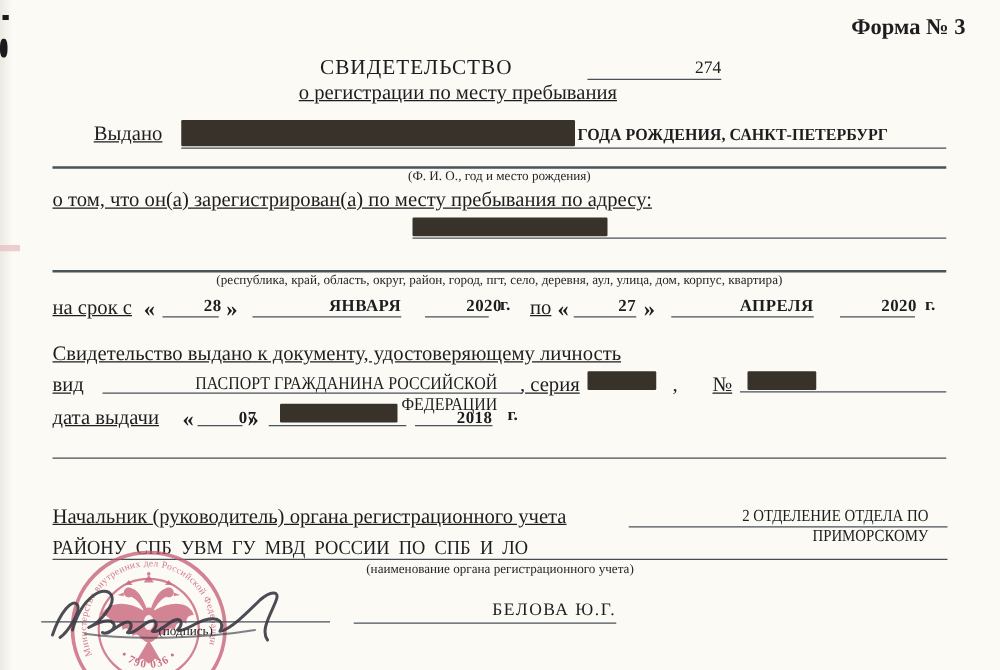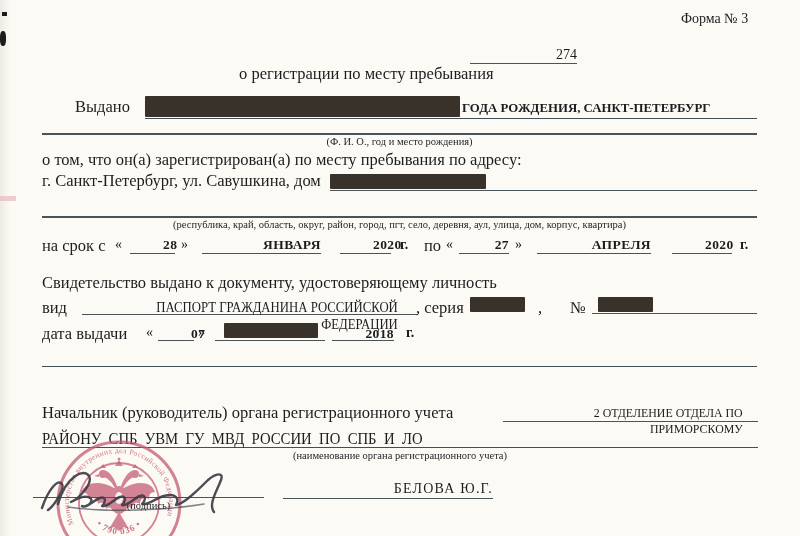--- a/index.html
+++ b/index.html
@@ -3,21 +3,21 @@
 <meta charset="utf-8">
 <style>
   html,body{margin:0;padding:0;background:#e9e7e2;}
   .page{
     position:relative;width:800px;height:536px;overflow:hidden;
     background:linear-gradient(90deg,#edeae3 0px,#fbfaf5 10px,#fbfaf5 100%);
     font-family:"Liberation Serif","DejaVu Serif",serif;
     color:#1d1d20;
   }
   .abs{position:absolute;white-space:nowrap;}
-  .fs15{font-size:14px;} .fs16{font-size:16.5px;} .fs14{font-size:14px;}
+  .fs15{font-size:18px;font-weight:bold;} .fs16{font-size:16.5px;text-decoration:underline;} .fs14{font-size:14px;}
   .bold{font-weight:bold;}
   .cell{position:absolute;text-align:right;border-bottom:1px solid #4a525a;}
   .cell .v{display:inline-block;font-weight:bold;font-size:13.5px;padding-top:3px;letter-spacing:.4px;margin-left:33px;}
   .uline{position:absolute;border-bottom:1px solid #4a525a;}
   .uline2{position:absolute;border-bottom:1.5px solid #454d55;}
   .rule{position:absolute;height:1.5px;background:#4a525a;}
   .caption{position:absolute;font-size:10.5px;text-align:center;color:#26262a;white-space:nowrap;}
   .redact{position:absolute;background:#39322a;border-radius:1px;}
   .cond{display:inline-block;transform:scaleX(.88);transform-origin:center center;}
   .condL{display:inline-block;transform:scaleX(.9);transform-origin:left center;}
@@ -28,34 +28,34 @@
 </head>
 <body>
 
 <div class="page">
 
   <div class="speck" style="left:2px;top:12px;width:5px;height:4px;"></div>
   <div class="speck" style="left:0;top:31px;width:6px;height:15px;border-radius:40%;"></div>
   <div class="abs" style="left:0;top:196px;width:16px;height:5px;background:#e8b9c0;opacity:.7;"></div>
 
   <div class="abs fs15" style="left:681px;top:11px;">Форма № 3</div>
+  <div class="abs" style="left:256px;top:44px;font-size:17px;letter-spacing:.8px;">СВИДЕТЕЛЬСТВО</div>
   <div class="cell" style="left:470px;top:45px;width:107px;height:18px;">
     <span style="font-size:14px;">274</span>
   </div>
   <div class="abs fs16" style="left:239px;top:64px;">о регистрации по месту пребывания</div>
 
   <div class="abs fs16" style="left:75px;top:97px;">Выдано</div>
   <div class="uline2" style="left:145px;top:95px;width:612px;height:23px;"></div>
   <div class="redact" style="left:145px;top:96px;width:315px;height:21px;"></div>
   <div class="abs bold" style="left:462px;top:100px;font-size:13.5px;text-align:right;"><span class="condL" style="transform:scaleX(.95);">ГОДА РОЖДЕНИЯ, САНКТ-ПЕТЕРБУРГ</span></div>
   <div class="rule" style="left:42px;top:133px;width:715px;"></div>
   <div class="caption" style="left:42px;top:136px;width:715px;">(Ф. И. О., год и место рождения)</div>
 
   <div class="abs fs16" style="left:42px;top:150px;">о том, что он(а) зарегистрирован(а) по месту пребывания по адресу:</div>
-  <div class="abs fs16" style="left:42px;top:171px;">г. Санкт-Петербург, ул. Савушкина, дом</div>
   <div class="uline" style="left:330px;top:173px;width:427px;height:17px;"></div>
   <div class="redact" style="left:330px;top:174px;width:156px;height:15px;"></div>
   <div class="rule" style="left:42px;top:216px;width:715px;"></div>
   <div class="caption" style="left:42px;top:219px;width:715px;">(республика, край, область, округ, район, город, пгт, село, деревня, аул, улица, дом, корпус, квартира)</div>
 
   <div>
     <div class="abs fs16" style="left:42px;top:236px;">на срок с</div>
     <div class="abs fs15" style="left:115px;top:237px;">«</div>
     <div class="cell" style="left:130px;top:234px;width:45px;height:19px;"><span class="v">28</span></div>
     <div class="abs fs15" style="left:181px;top:237px;">»</div>

